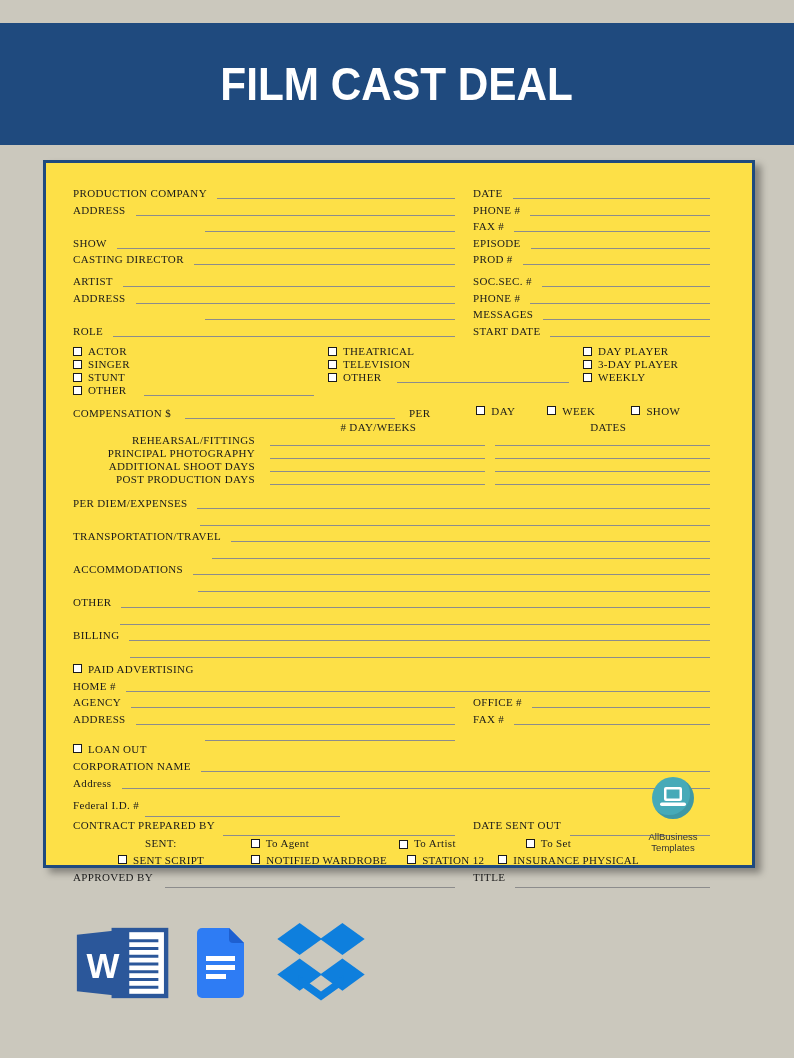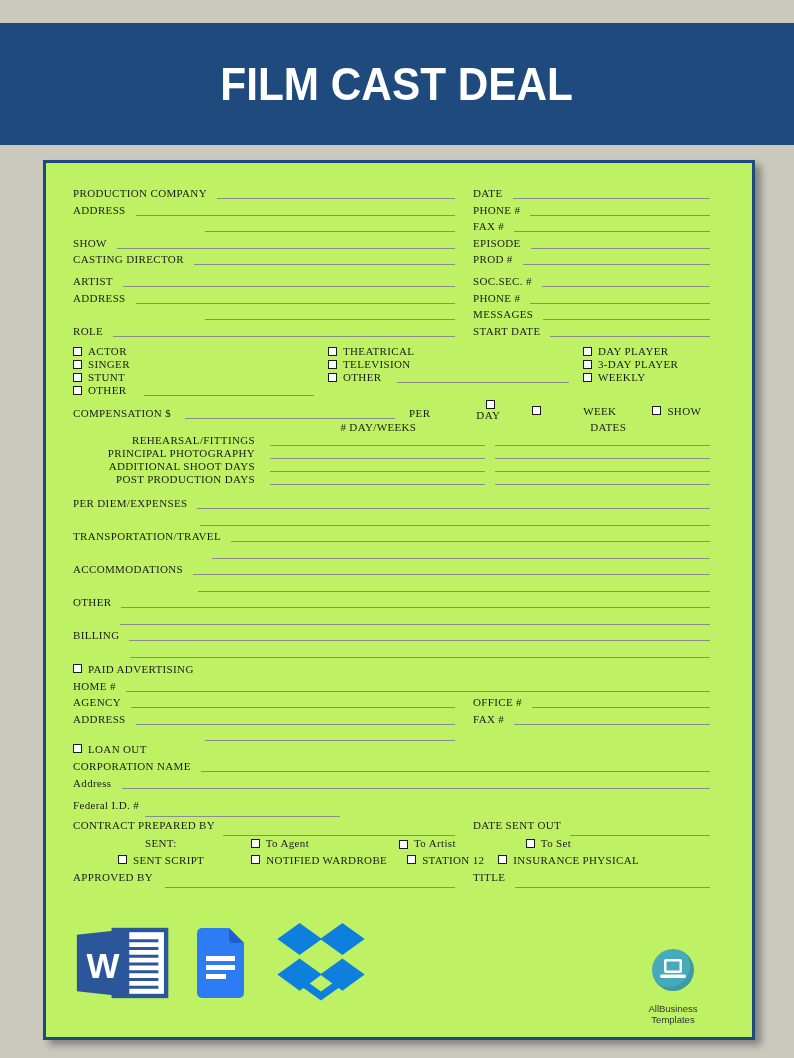--- a/index.html
+++ b/index.html
@@ -15,22 +15,22 @@
     position:absolute; top:23px; left:0; width:794px; height:122px;
     background:#1f4a7e; display:flex; align-items:center; justify-content:center;
   }
   .header-title {
     color:#ffffff; font-family:"Liberation Sans","DejaVu Sans",sans-serif;
     font-weight:bold; font-size:46px; letter-spacing:0px;
     transform:scaleX(0.92); white-space:nowrap;
   }
   
   .panel {
-    position:absolute; top:160px; left:43px; width:712px; height:880px;
-    background:#bef264; border:3px solid #1f4a7e; box-sizing:border-box;
+    position:absolute; top:160px; left:43px; width:712px; height:708px;
+    background:#fde047; border:3px solid #1f4a7e; box-sizing:border-box;
     box-shadow:6px 5px 7px rgba(0,0,0,0.35);
   }
   .content { position:absolute; left:27px; top:20px; width:637px; font-size:11px; }
   .lbl { white-space:nowrap; padding-right:10px; letter-spacing:0.35px; }
   .fline { flex:1; border-bottom:1px solid #8c8c8c; height:3px; }
   .prow { display:flex; align-items:flex-end; height:16.4px; }
   .pl { width:400px; padding-right:18px; box-sizing:border-box; display:flex; align-items:flex-end; }
   .pr { flex:1; display:flex; align-items:flex-end; }
   .ind132 { margin-left:132px; }
   .gap6 { height:6px; } .gap8 { height:8px; } .gap10 { height:10px; } .gap4 { height:4px; }
@@ -247,25 +247,25 @@
       <div class="cbgrid-col2"></div>
       <div class="cbgrid-col3"></div>
     </div>
 
     <div class="gap6"></div>
 
     <div class="crow">
       <span class="lbl">COMPENSATION $</span>
       <span class="fline" style="flex:none;width:210px;margin-left:4px;"></span>
       <span class="lbl" style="margin-left:14px;">PER</span>
-      <div class="cbitem" style="margin-left:36px;flex-direction:column;">
+      <div class="cbitem" style="margin-left:36px;">
           <span class="cb"></span>
           <span class="lbl">DAY</span>
         </div>
-      <div class="cbitem" style="margin-left:22px;gap:36px;">
+      <div class="cbitem" style="margin-left:22px;">
           <span class="cb"></span>
           <span class="lbl">WEEK</span>
         </div>
       <div class="cbitem" style="margin-left:26px;">
           <span class="cb"></span>
           <span class="lbl">SHOW</span>
         </div>
     </div>
 
     <div class="sched-hrow">

